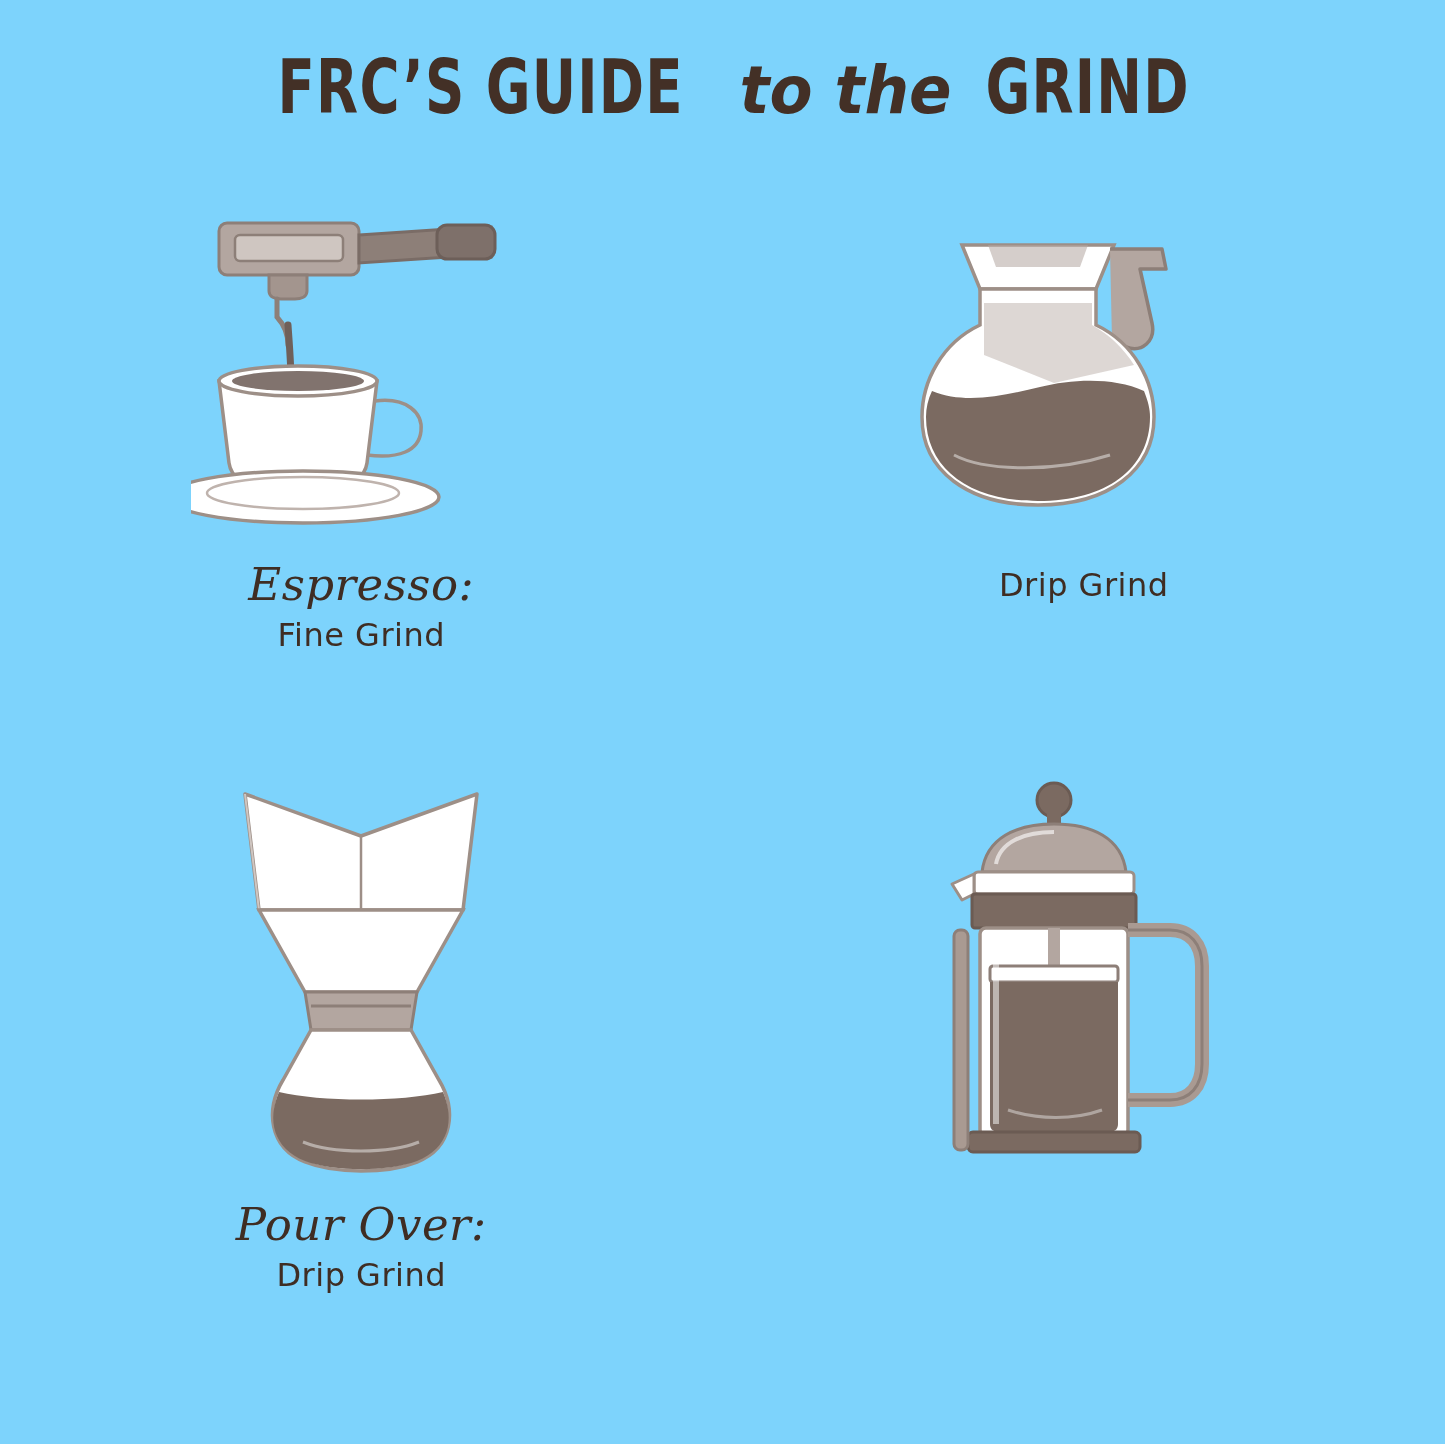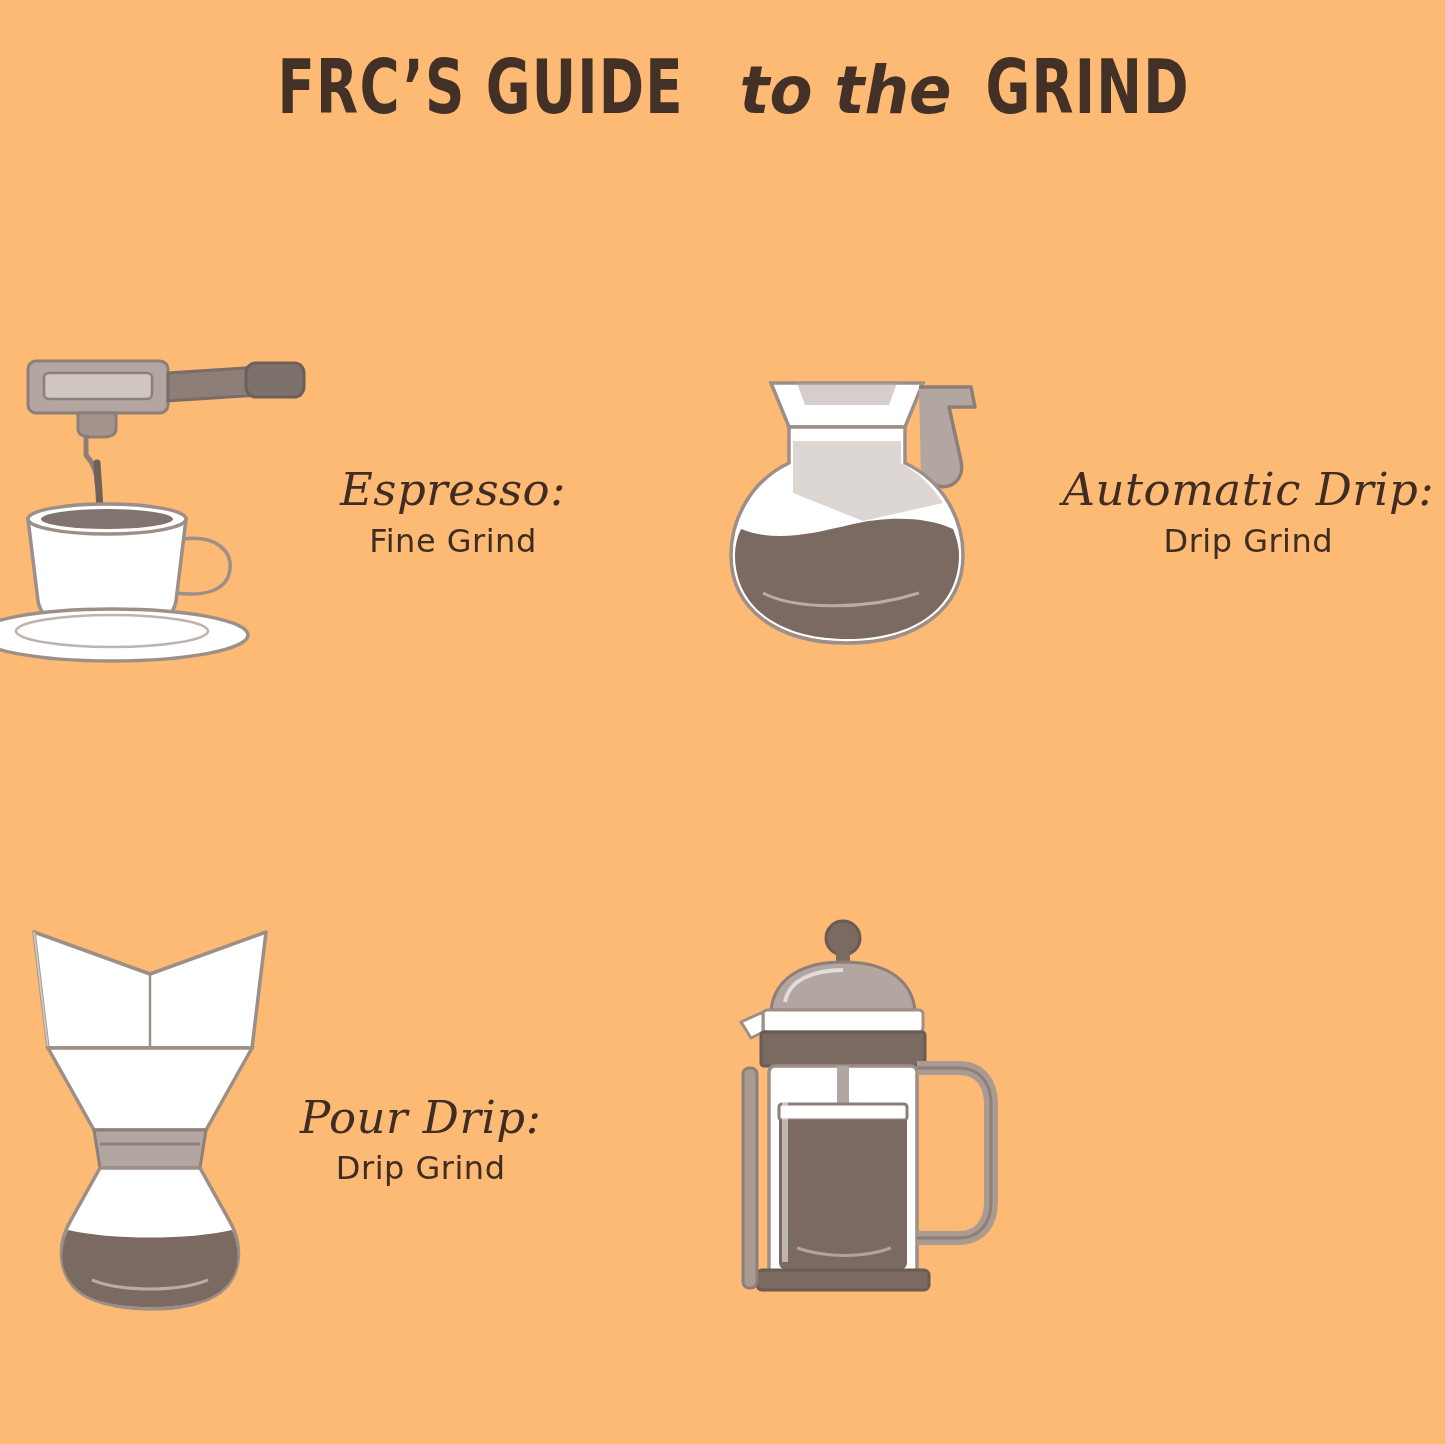--- a/index.html
+++ b/index.html
@@ -10,21 +10,21 @@
   body {
     width: 1445px;
     height: 1444px;
     font-family: "Liberation Sans", sans-serif;
     overflow: hidden;
   }
   .poster {
     position: relative;
     width: 1445px;
     height: 1444px;
-    background: #fdba74;
+    background: #7dd3fc;
   }
 
   
   .title-wrap {
     position: absolute;
     top: 44px;
     left: 0;
     width: 100%;
     text-align: center;
     white-space: nowrap;
@@ -58,20 +58,21 @@
     left: 0;
     width: 1445px;
     height: 1230px;
     display: grid;
     grid-template-columns: 1fr 1fr;
     grid-template-rows: 1fr 1fr;
   }
   .cell {
     position: relative;
     display: flex;
+    flex-direction: column;
     align-items: center;
     justify-content: flex-start;
   }
   .art {
     height: 330px;
     display: flex;
     align-items: center;
     justify-content: center;
     margin-top: 10px;
   }
@@ -153,21 +154,20 @@
 
           <path d="M66 84 L182 84 L182 120 C220 138 240 176 240 212 C240 266 194 300 124 300 C54 300 8 266 8 212 C8 176 28 138 66 120 Z" fill="#ffffff" stroke="#9d8f87" stroke-width="3.5"></path>
 
           <path d="M18 186 C52 200 92 190 126 182 C158 174 200 172 230 186 C234 196 236 204 236 212 C236 264 192 296 124 296 C56 296 12 264 12 212 C12 203 14 194 18 186 Z" fill="#7b6a61"></path>
           <path d="M40 250 C70 266 140 268 196 250" stroke="#ffffff" stroke-width="3" fill="none" opacity="0.45"></path>
 
           <path d="M70 98 L178 98 L178 120 C196 130 210 144 220 160 L140 178 L70 150 Z" fill="#b3a6a0" opacity="0.45"></path>
         </svg>
       </div>
       <div class="caption">
-        <span class="line1">Automatic Drip:</span>
         <span class="line2">Drip Grind</span>
       </div>
     </div>
 
     <div class="cell cell-pourover">
       <div class="art">
         <svg width="300" height="400" viewBox="0 0 300 400" fill="none" xmlns="http://www.w3.org/2000/svg">
 
           <path d="M34 14 L150 56 L266 14 L252 130 L48 130 Z" fill="#ffffff" stroke="#9d8f87" stroke-width="3.5" stroke-linejoin="round"></path>
           <path d="M150 56 L150 130" stroke="#9d8f87" stroke-width="2.5"></path>
@@ -179,21 +179,21 @@
 
           <path d="M100 226 L200 226" stroke="#8d7f78" stroke-width="3"></path>
 
           <path d="M100 250 L200 250 L228 300 C246 330 242 368 206 382 C176 394 124 394 94 382 C58 368 54 330 72 300 Z" fill="#ffffff" stroke="#9d8f87" stroke-width="3.5"></path>
 
           <path d="M68 312 C110 322 190 322 232 312 C244 340 238 368 206 381 C176 392 124 392 94 381 C62 368 56 340 68 312 Z" fill="#7b6a61"></path>
           <path d="M92 362 C122 374 178 374 208 362" stroke="#ffffff" stroke-width="3" fill="none" opacity="0.45"></path>
         </svg>
       </div>
       <div class="caption">
-        <span class="line1">Pour Drip:</span>
+        <span class="line1">Pour Over:</span>
         <span class="line2">Drip Grind</span>
       </div>
     </div>
 
     <div class="cell cell-frenchpress">
       <div class="art">
         <svg width="300" height="400" viewBox="0 0 300 400" fill="none" xmlns="http://www.w3.org/2000/svg">
 
           <circle cx="120" cy="20" r="17" fill="#7b6a61" stroke="#6b5b53" stroke-width="3"></circle>
           <rect x="113" y="34" width="14" height="16" fill="#7b6a61"></rect>

